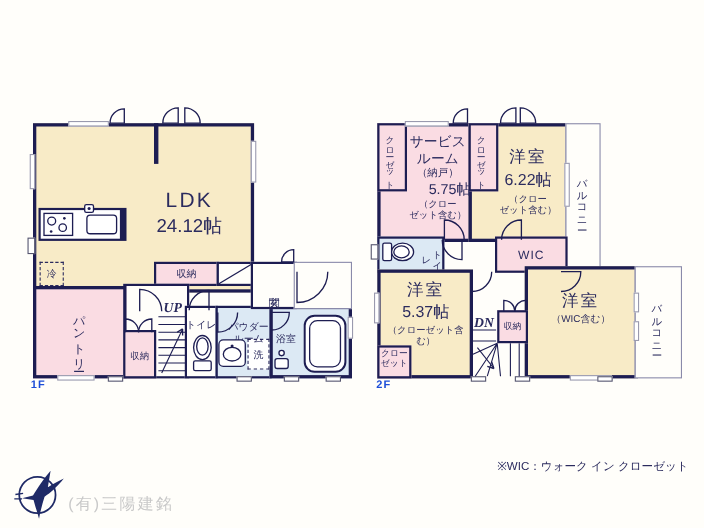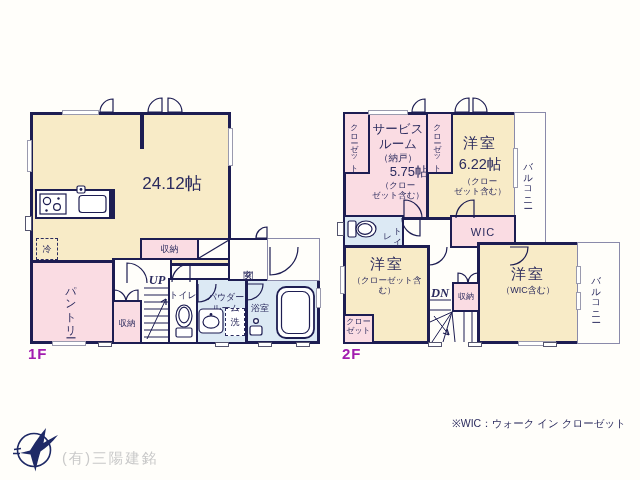--- a/index.html
+++ b/index.html
@@ -11,21 +11,21 @@
   .pink{background:#fadce3;}
   .blue{background:#dce9f4;}
   .white{background:#fffefa;}
   .thin{border:1px solid #8a8aaa;background:#fffefa;}
   .wall{position:absolute;background:#1d1d52;}
   .lbl{position:absolute;text-align:center;line-height:1.18;color:#2b2b5e;}
   .v{writing-mode:vertical-rl;text-orientation:mixed;letter-spacing:1px;}
   .dash{position:absolute;box-sizing:border-box;border:1.2px dashed #2b2b5e;}
   .win{position:absolute;background:#ffffff;border:1px solid #9a9aae;box-sizing:border-box;}
   .tab{position:absolute;background:#ffffff;border:1px solid #55556e;box-sizing:border-box;}
-  .flabel{position:absolute;font-size:15px;font-weight:bold;color:#a21caf;letter-spacing:1px;}
+  .flabel{position:absolute;font-size:10px;font-weight:bold;color:#1d4ed8;letter-spacing:1px;}
   .updn{font-style:italic;font-weight:bold;font-family:"Liberation Serif",serif;font-size:12.5px;}
   svg.overlay{position:absolute;left:0;top:0;pointer-events:none;}
   .note{position:absolute;font-size:10.5px;color:#2b2b5e;}
   .company{position:absolute;font-size:14.5px;color:#c9c9c9;letter-spacing:2px;}
 </style>
 </head>
 <body>
 
 <div class="page">
 
@@ -51,20 +51,21 @@
     <div class="win" style="left:27px;top:140px;width:5px;height:32px;"></div>
     <div class="win" style="left:316px;top:288px;width:5px;height:20px;"></div>
     <div class="win" style="left:52px;top:341px;width:34px;height:5px;"></div>
     <div class="tab" style="left:25px;top:216px;width:7px;height:15px;"></div>
     <div class="tab" style="left:98px;top:342px;width:14px;height:5px;"></div>
     <div class="tab" style="left:215px;top:342px;width:14px;height:5px;"></div>
     <div class="tab" style="left:258px;top:342px;width:14px;height:5px;"></div>
     <div class="tab" style="left:296px;top:342px;width:14px;height:5px;"></div>
 
     <div class="lbl" style="left:112px;top:172px;width:120px;">
+      <span style="display:block;font-size:19px;letter-spacing:2px;">LDK</span>
       <span style="display:block;font-size:17px;margin-top:2px;">24.12帖</span>
     </div>
     <div class="lbl v" style="left:64px;top:274px;height:62px;font-size:11px;">パントリー</div>
     <div class="lbl" style="left:143px;top:244px;width:53px;font-size:9px;">収納</div>
     <div class="lbl updn" style="left:144px;top:273px;width:26px;">UP</div>
     <div class="lbl" style="left:113px;top:318px;width:28px;font-size:8.5px;">収納</div>
     <div class="lbl" style="left:169px;top:290px;width:28px;font-size:9px;">トイレ</div>
     <div class="lbl" style="left:205px;top:292px;width:42px;font-size:9px;">
       <span style="display:block;">パウダー</span>
       <span style="display:block;">ルーム</span>
@@ -116,20 +117,21 @@
       <span style="display:block;font-size:15px;letter-spacing:2px;">洋室</span>
       <span style="display:block;font-size:14.5px;margin-top:4px;">6.22帖</span>
       <span style="display:block;font-size:8.5px;margin-top:3px;">（クロー</span>
       <span style="display:block;font-size:8.5px;">ゼット含む）</span>
     </div>
     <div class="lbl v" style="left:523px;top:150px;height:60px;font-size:9.5px;">バルコニー</div>
     <div class="lbl v" style="left:383px;top:219px;height:26px;font-size:8.5px;">トイレ</div>
     <div class="lbl" style="left:452px;top:226px;width:62px;font-size:11px;letter-spacing:1px;">WIC</div>
     <div class="lbl" style="left:345px;top:255px;width:84px;">
       <span style="display:block;font-size:15px;letter-spacing:2px;">洋室</span>
+      <span style="display:block;font-size:14.5px;margin-top:3px;">5.37帖</span>
       <span style="display:block;font-size:8.5px;margin-top:2px;">（クローゼット含む）</span>
     </div>
     <div class="lbl" style="left:344px;top:317px;width:29px;font-size:8px;">
       <span style="display:block;">クロー</span>
       <span style="display:block;">ゼット</span>
     </div>
     <div class="lbl updn" style="left:428px;top:286px;width:24px;">DN</div>
     <div class="lbl" style="left:453px;top:292px;width:26px;font-size:8px;">収納</div>
     <div class="lbl" style="left:478px;top:265px;width:100px;">
       <span style="display:block;font-size:15px;letter-spacing:2px;">洋室</span>

